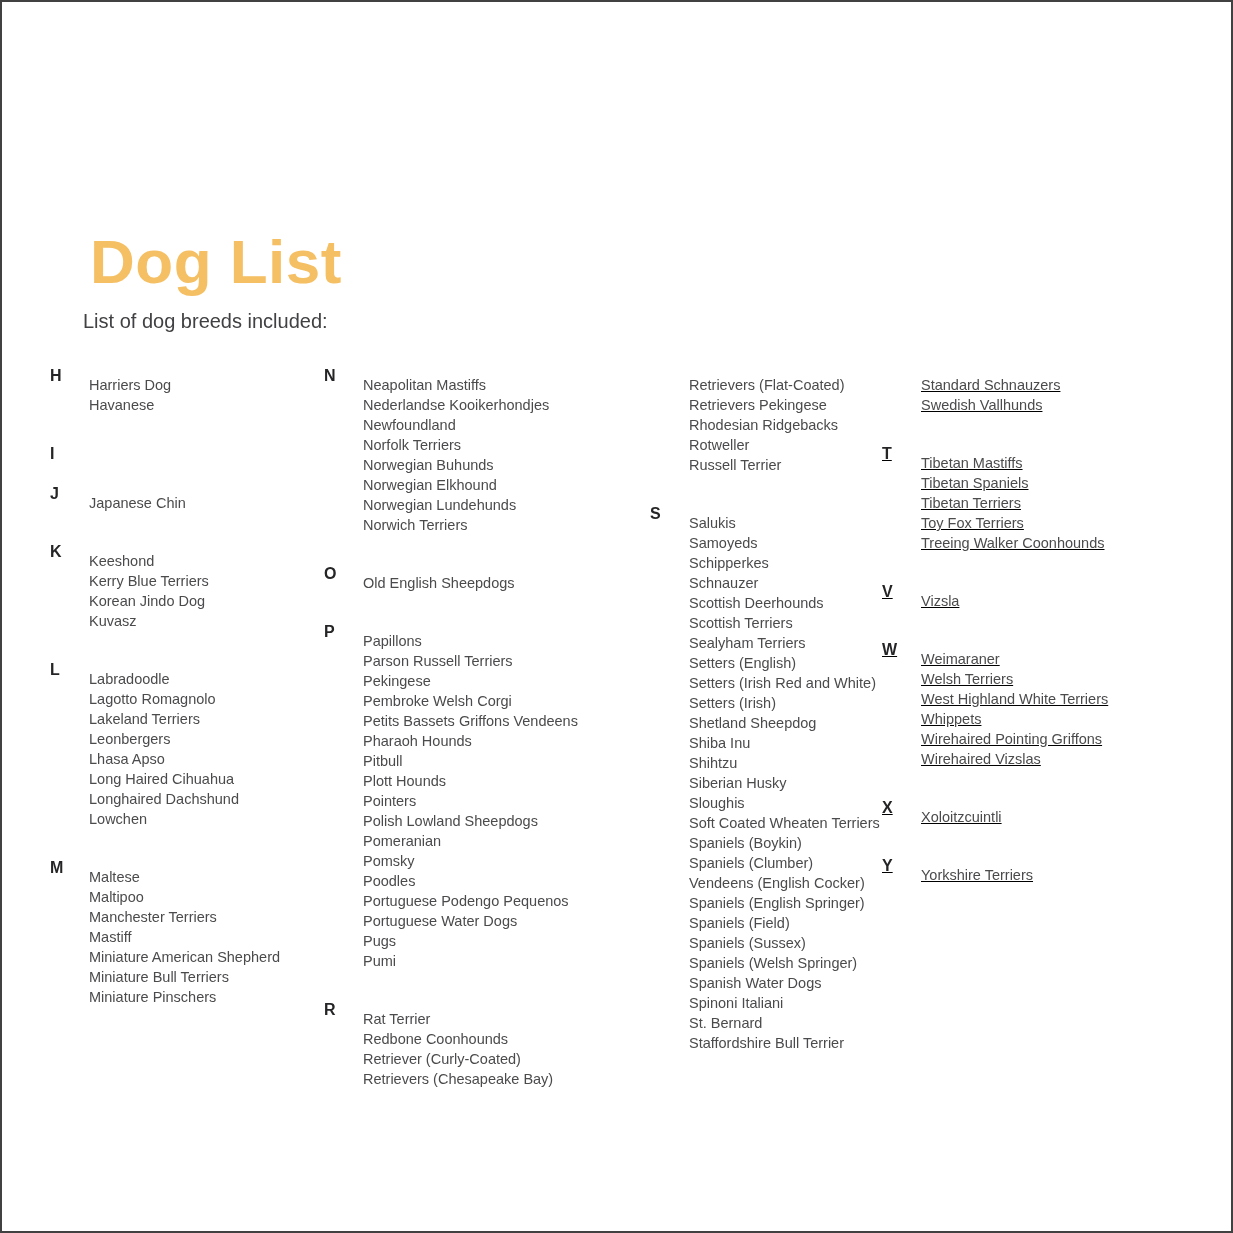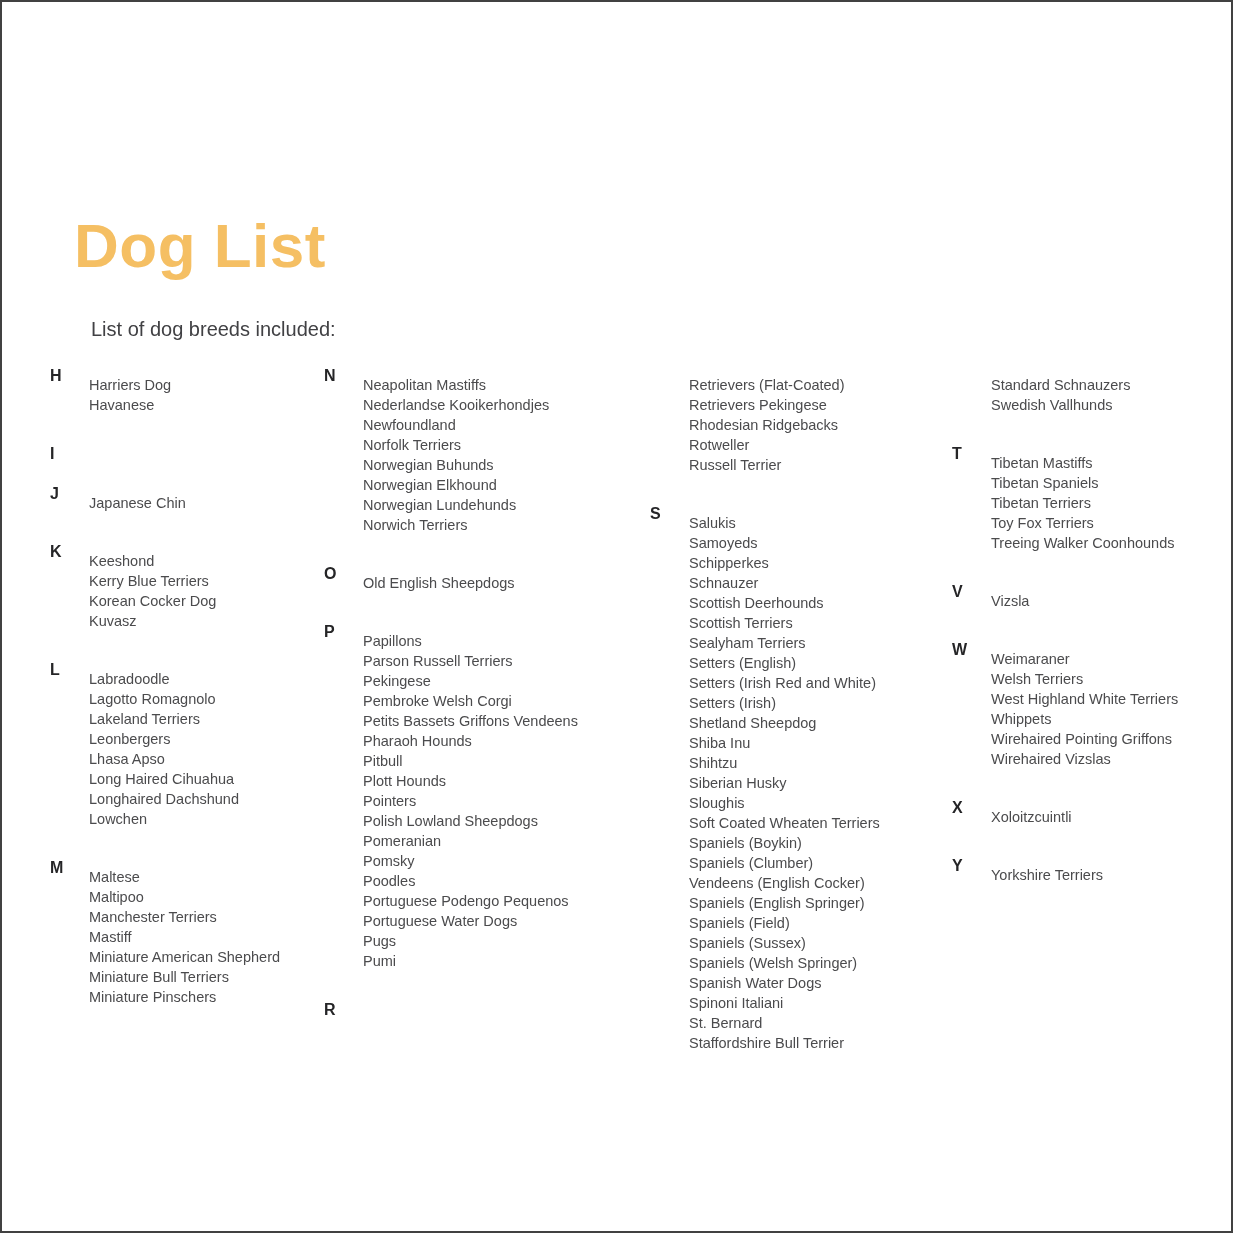--- a/index.html
+++ b/index.html
@@ -10,46 +10,46 @@
     background: #ffffff;
     border: 2px solid #414141;
     position: relative;
     font-family: "Liberation Sans", sans-serif;
     overflow: hidden;
   }
   .title {
     position: absolute;
     left: 72px;
     top: 210px;
-    margin: 0;
+    margin: 16px;
     font-size: 62px;
     line-height: 1.1;
     font-weight: 800;
     letter-spacing: 0.5px;
     color: #F5BF63;
   }
   .subtitle {
     position: absolute;
     left: 73px;
     top: 300px;
-    margin: 16px;
+    margin: 8px;
     font-size: 20px;
     color: #414144;
   }
   .columns {
     position: absolute;
     left: 0;
     top: 364px;
     width: 100%;
   }
   .column { position: absolute; top: 0; }
   .col1 { left: 48px; }
   .col2 { left: 322px; }
   .col3 { left: 648px; }
-  .col4 { left: 950px; }
+  .col4 { left: 880px; text-decoration: underline; }
   .section { display: flex; align-items: flex-start; margin-bottom: 20px; }
   .letter {
     width: 30px;
     flex: 0 0 30px;
     font-size: 16px;
     font-weight: bold;
     line-height: 20px;
     color: #252527;
   }
   ul.items { list-style: none; margin: 9px; padding: 0; }
@@ -81,21 +81,21 @@
         <span class="letter">J</span>
         <ul class="items">
           <li>Japanese Chin</li>
         </ul>
       </div>
       <div class="section">
         <span class="letter">K</span>
         <ul class="items">
           <li>Keeshond</li>
           <li>Kerry Blue Terriers</li>
-          <li>Korean Cocker Dog</li>
+          <li>Korean Jindo Dog</li>
           <li>Kuvasz</li>
         </ul>
       </div>
       <div class="section">
         <span class="letter">L</span>
         <ul class="items">
           <li>Labradoodle</li>
           <li>Lagotto Romagnolo</li>
           <li>Lakeland Terriers</li>
           <li>Leonbergers</li>
@@ -155,20 +155,26 @@
           <li>Pomsky</li>
           <li>Poodles</li>
           <li>Portuguese Podengo Pequenos</li>
           <li>Portuguese Water Dogs</li>
           <li>Pugs</li>
           <li>Pumi</li>
         </ul>
       </div>
       <div class="section">
         <span class="letter">R</span>
+        <ul class="items">
+          <li>Rat Terrier</li>
+          <li>Redbone Coonhounds</li>
+          <li>Retriever (Curly-Coated)</li>
+          <li>Retrievers (Chesapeake Bay)</li>
+        </ul>
       </div>
     </div>
     <div class="column col3">
       <div class="section">
         <span class="letter"></span>
         <ul class="items">
           <li>Retrievers (Flat-Coated)</li>
           <li>Retrievers Pekingese</li>
           <li>Rhodesian Ridgebacks</li>
           <li>Rotweller</li>

